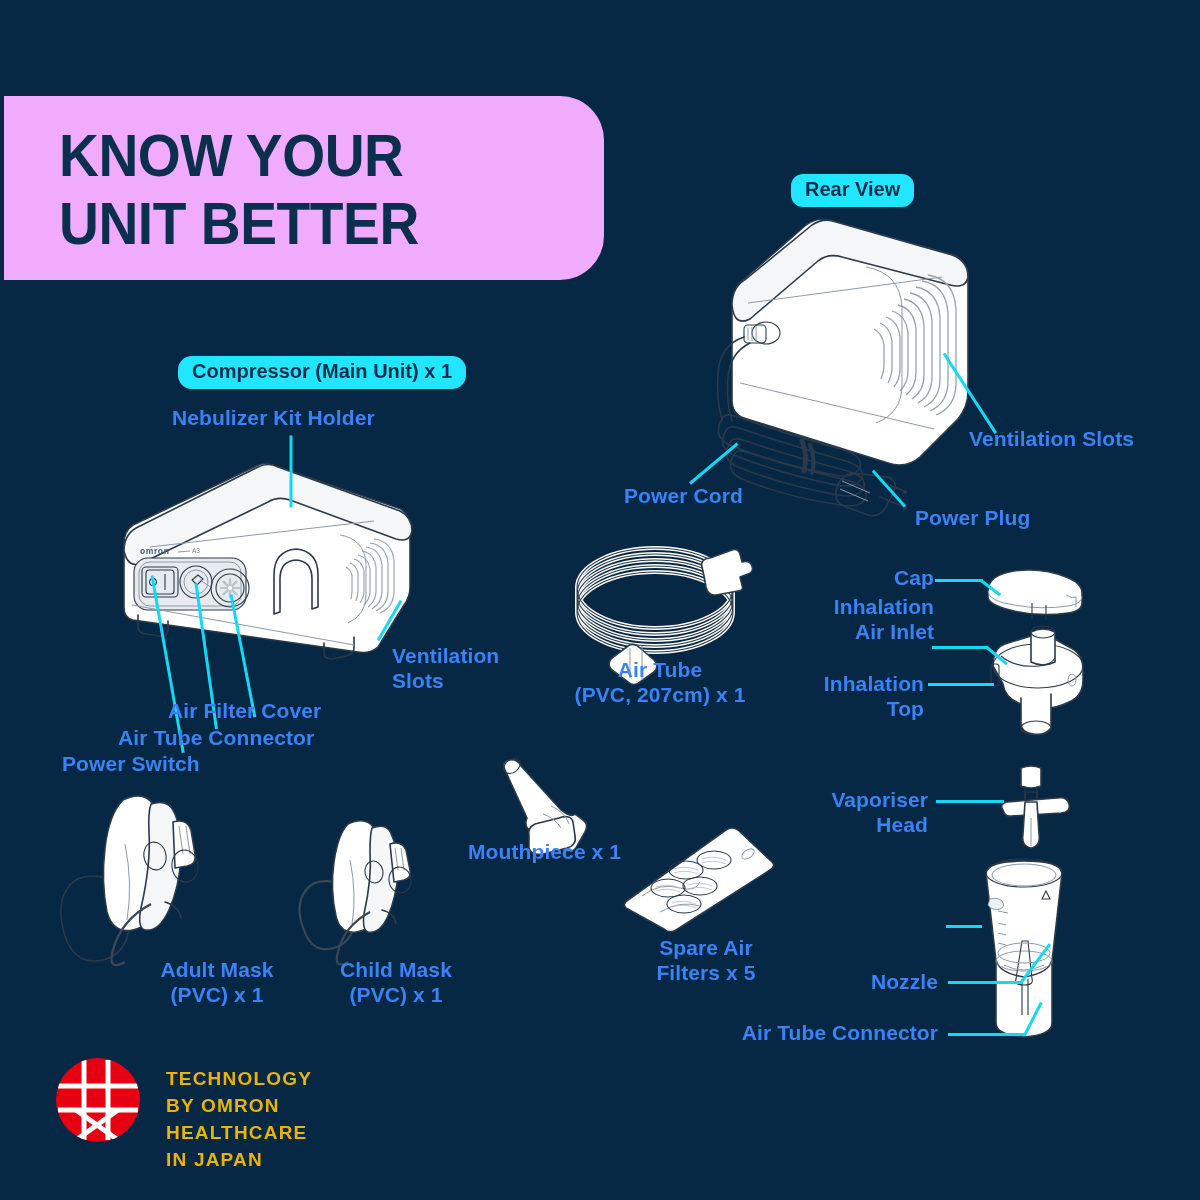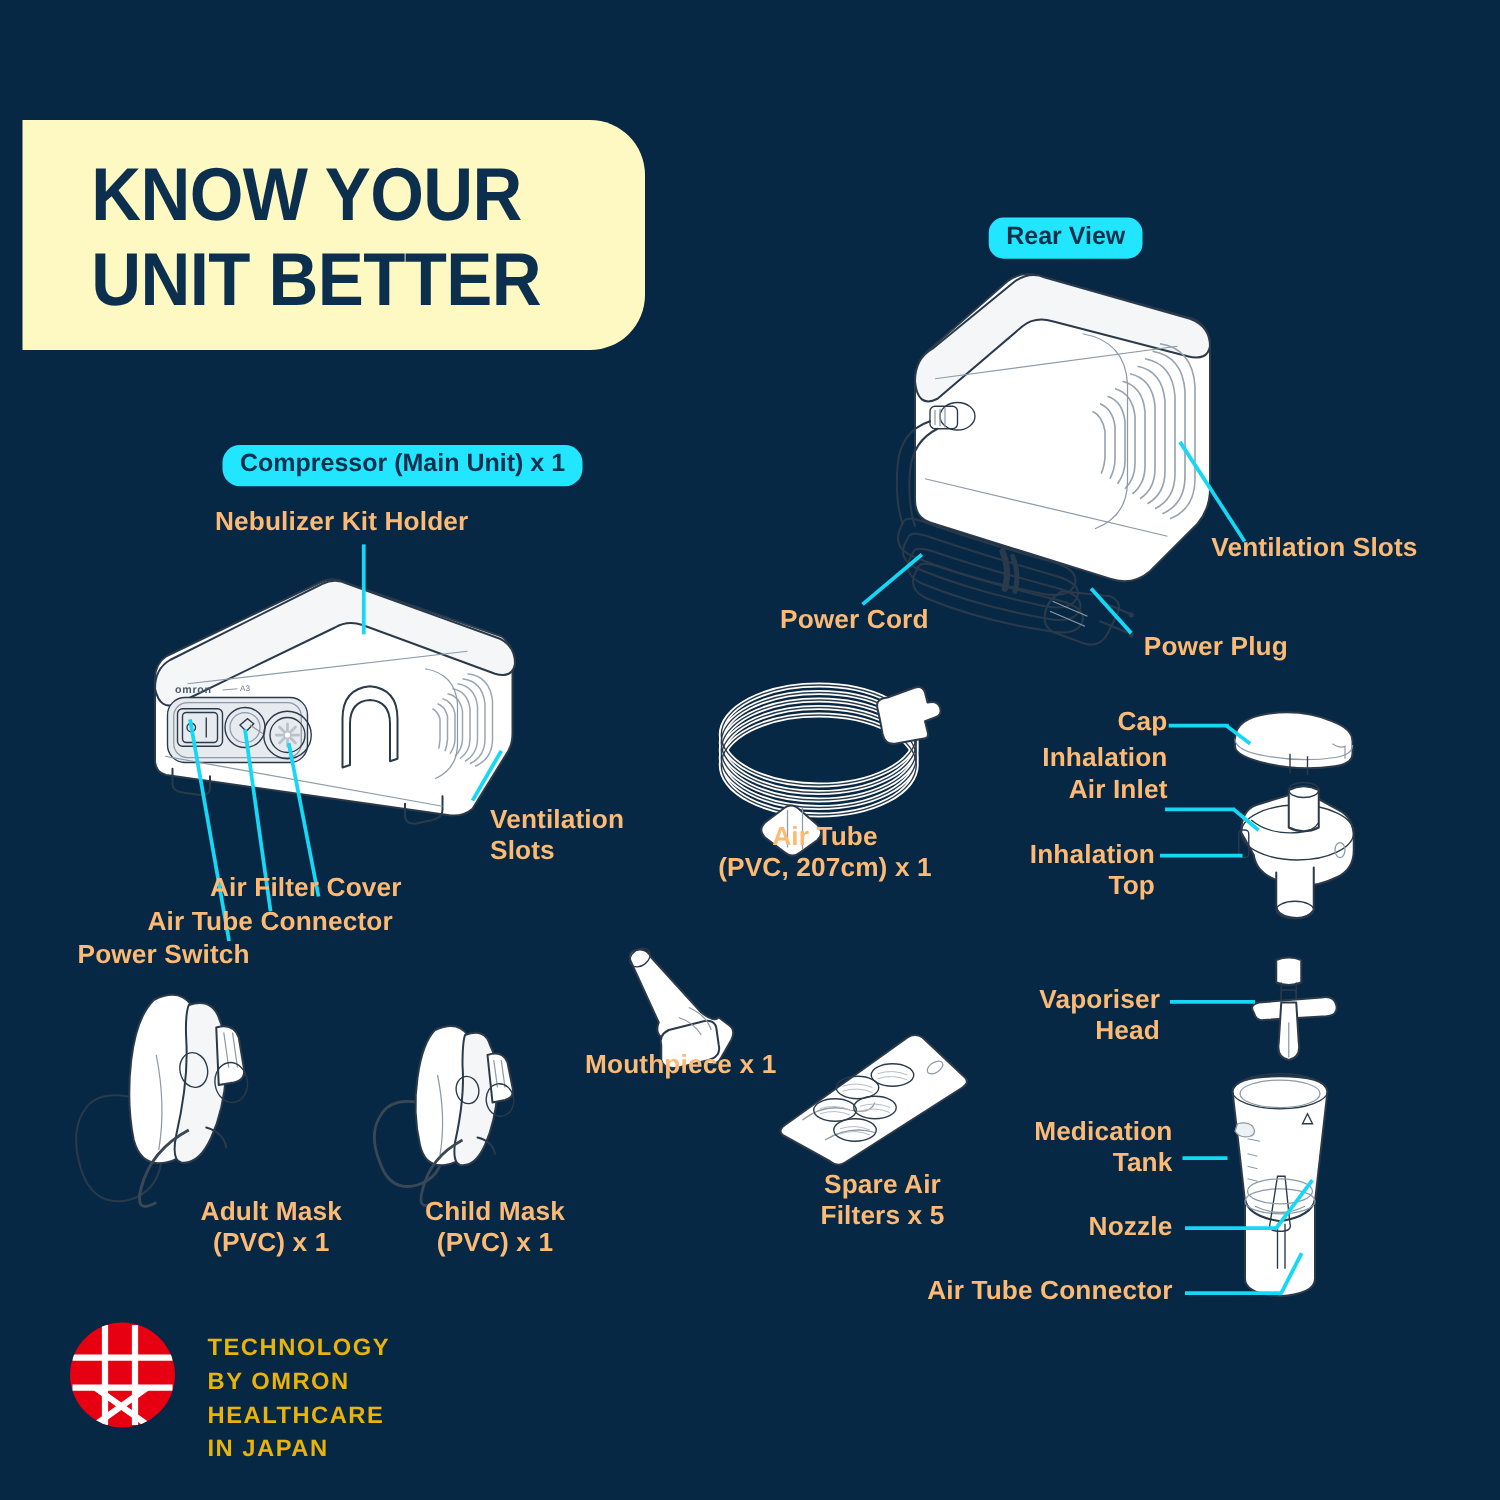--- a/index.html
+++ b/index.html
@@ -3,35 +3,35 @@
 <meta charset="utf-8">
 <style>
   html,body{margin:0;padding:0;background:#062844;}
   #stage{
     position:relative;width:1200px;height:1200px;
     background:#062844;overflow:hidden;
     font-family:"Liberation Sans", sans-serif;
   }
   
   #title-banner{
-    position:absolute;left:18px;top:96px;width:498px;height:184px;
-    background:#fef9c3;border-radius:0 44px 44px 0;
+    position:absolute;left:4px;top:96px;width:600px;height:184px;
+    background:#f0abfc;border-radius:0 44px 44px 0;
   }
   #title-banner .ln{
     position:absolute;left:55px;
     color:#0C2F4D;font-weight:700;font-size:60px;letter-spacing:-0.5px;
     line-height:1;white-space:nowrap;
     transform:scaleX(0.92);transform-origin:left center;
   }
   #title-banner .ln1{top:30px;}
   #title-banner .ln2{top:98px;}
 
   
   .lbl{
-    position:absolute;color:#fdba74;font-weight:700;
+    position:absolute;color:#3b82f6;font-weight:700;
     font-size:21px;line-height:1.18;white-space:pre-line;
     letter-spacing:0.1px;
   }
   .lbl.r{text-align:right;}
   .lbl.c{text-align:center;}
 
   
   .pill{
     position:absolute;background:#22E6FF;color:#0C2F4D;
     font-weight:700;font-size:20px;border-radius:14px;
@@ -362,22 +362,20 @@
     </g>
 
     <path class="ln-th" d="M82 44 L86 36 L90 44 Z" fill="none"></path>
 
     <path class="ln-th" d="M62 86 L56 124 q-2 6 8 6 q10 0 8 -6 L68 86 Z" fill="#f4f6f8"></path>
     <path class="ln-th" d="M62 124 L62 160 M68 124 L68 160"></path>
     <path class="ln-fa" d="M44 110 q20 10 40 0"></path>
     <ellipse class="ln-fa" cx="64" cy="98" rx="26" ry="10"></ellipse>
   </svg>
   <div class="lead" style="left:946px;top:925px;width:36px;"></div>
-  <div class="lbl r" style="left:810px;top:894px;width:128px;">Medication
-Tank</div>
 
   <div class="lead" style="left:948px;top:981px;width:74px;"></div>
   <div class="lead" style="left:1021px;top:981px;width:48px;transform:rotate(-53deg);"></div>
   <div class="lbl r" style="left:850px;top:970px;width:88px;">Nozzle</div>
 
   <div class="lead" style="left:948px;top:1033px;width:78px;"></div>
   <div class="lead" style="left:1025px;top:1033px;width:36px;transform:rotate(-63deg);"></div>
   <div class="lbl r" style="left:710px;top:1021px;width:228px;">Air Tube Connector</div>
 
   <div id="footer">

